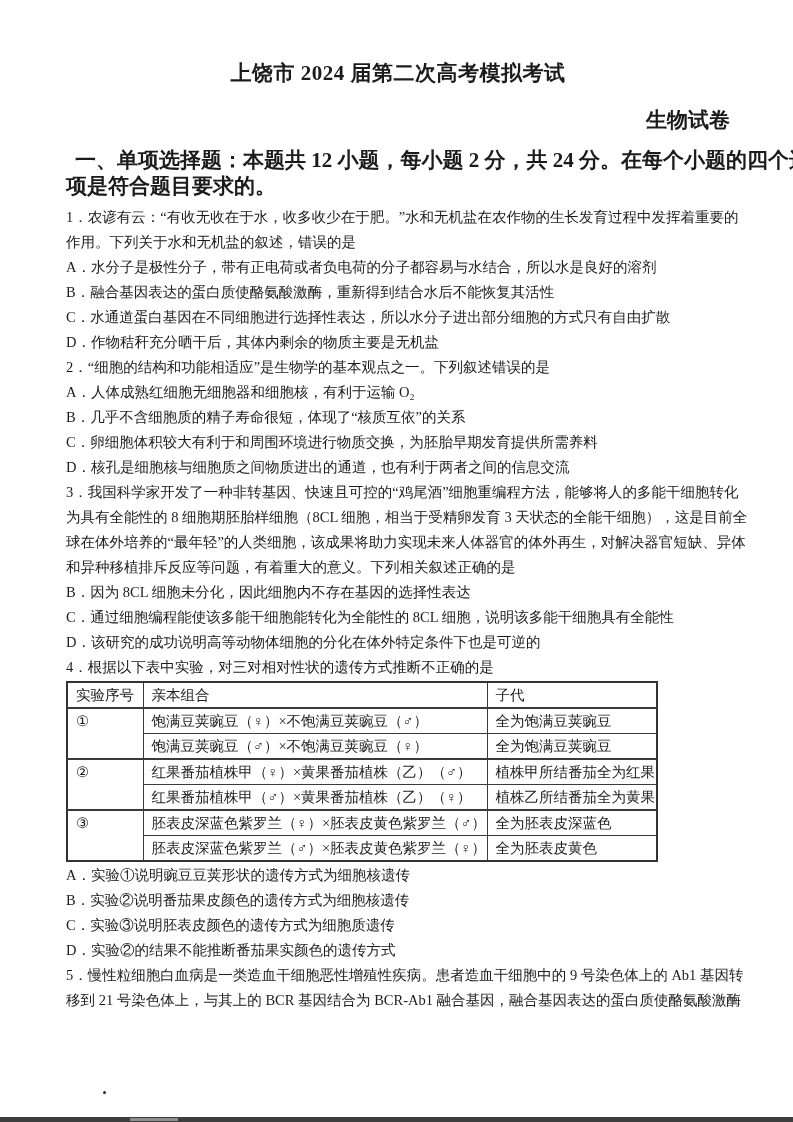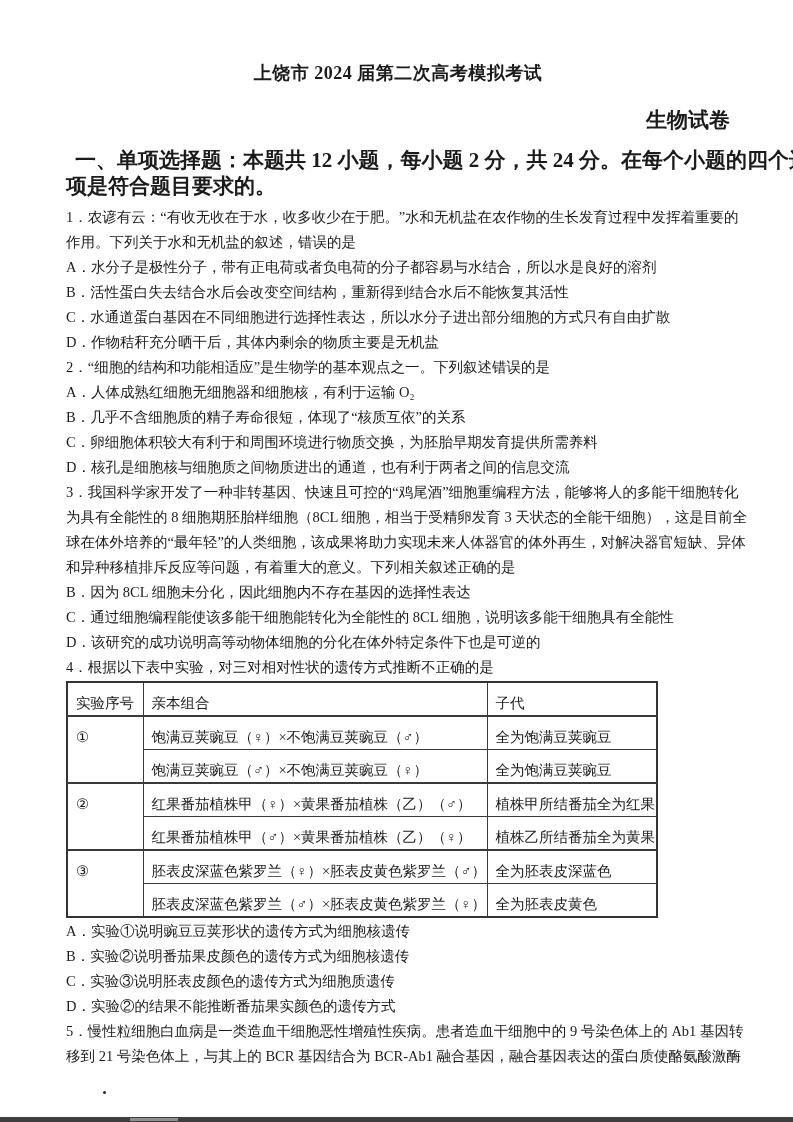--- a/index.html
+++ b/index.html
@@ -18,21 +18,21 @@
   .content {
     position: absolute;
     left: 66px; top: 0;
     width: 664px;
     padding-top: 58px;
   }
   .title {
     margin: 0;
     text-align: center;
     font-weight: bold;
-    font-size: 18px;
+    font-size: 21px;
     line-height: 30px;
     letter-spacing: 0.5px;
   }
   .subtitle {
     margin-top: 17px;
     text-align: right;
     font-weight: bold;
     font-size: 21px;
     line-height: 30px;
   }
@@ -57,21 +57,21 @@
     margin: 1px 0 1px 0;
     border: 2px solid #333333;
   }
   .exp-table col.c1 { width: 76px; }
   .exp-table col.c2 { width: 344px; }
   .exp-table col.c3 { width: 170px; }
   .exp-table td {
     border: 1px solid #3a3a3a;
     height: 24px;
     line-height: 24px;
-    padding: 8px 0 0 8px;
+    padding: 0 0 0 8px;
     font-size: 14.5px;
     white-space: nowrap;
     overflow: hidden;
     vertical-align: middle;
   }
   .exp-table tr.gsep td { border-top: 2px solid #3a3a3a; }
   .exp-table td.lab { vertical-align: top; }
   .stray-dot {
     position: absolute;
     left: 103px; top: 1091px;
@@ -104,21 +104,21 @@
     <div class="sec-head">
       <div class="sec-line indent">一、单项选择题：本题共 12 小题，每小题 2 分，共 24 分。在每个小题的四个选项中，只有一</div>
       <div class="sec-line">项是符合题目要求的。</div>
     </div>
 
     <div class="body-lines">
 
       <div class="ln">1．农谚有云：“有收无收在于水，收多收少在于肥。”水和无机盐在农作物的生长发育过程中发挥着重要的</div>
       <div class="ln">作用。下列关于水和无机盐的叙述，错误的是</div>
       <div class="ln">A．水分子是极性分子，带有正电荷或者负电荷的分子都容易与水结合，所以水是良好的溶剂</div>
-      <div class="ln">B．活性蛋白失去结合水后会改变空间结构，重新得到结合水后不能恢复其活性</div>
+      <div class="ln">B．融合基因表达的蛋白质使酪氨酸激酶，重新得到结合水后不能恢复其活性</div>
       <div class="ln">C．水通道蛋白基因在不同细胞进行选择性表达，所以水分子进出部分细胞的方式只有自由扩散</div>
       <div class="ln">D．作物秸秆充分晒干后，其体内剩余的物质主要是无机盐</div>
 
       <div class="ln">2．“细胞的结构和功能相适应”是生物学的基本观点之一。下列叙述错误的是</div>
       <div class="ln">A．人体成熟红细胞无细胞器和细胞核，有利于运输 O₂</div>
       <div class="ln">B．几乎不含细胞质的精子寿命很短，体现了“核质互依”的关系</div>
       <div class="ln">C．卵细胞体积较大有利于和周围环境进行物质交换，为胚胎早期发育提供所需养料</div>
       <div class="ln">D．核孔是细胞核与细胞质之间物质进出的通道，也有利于两者之间的信息交流</div>
 
       <div class="ln">3．我国科学家开发了一种非转基因、快速且可控的“鸡尾酒”细胞重编程方法，能够将人的多能干细胞转化</div>

